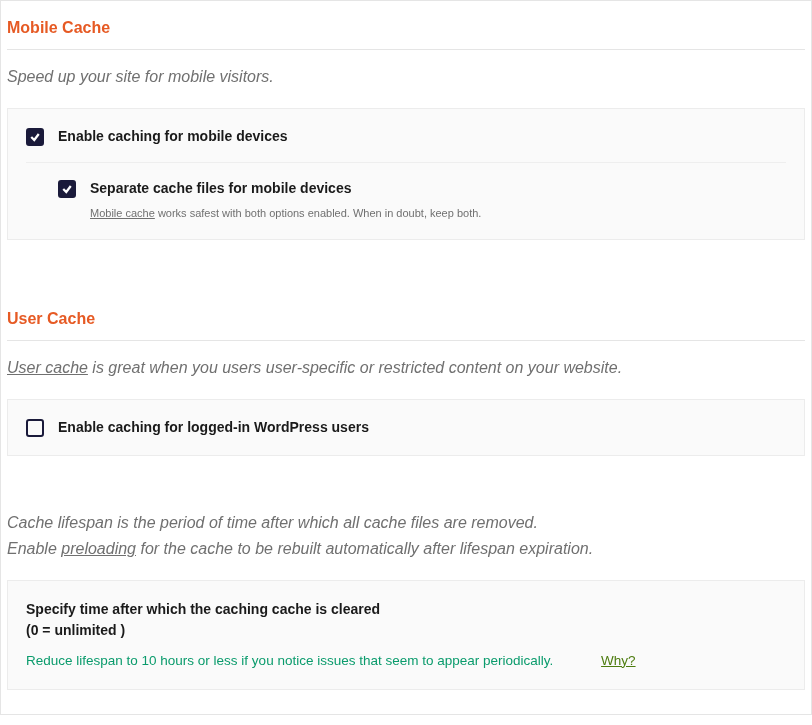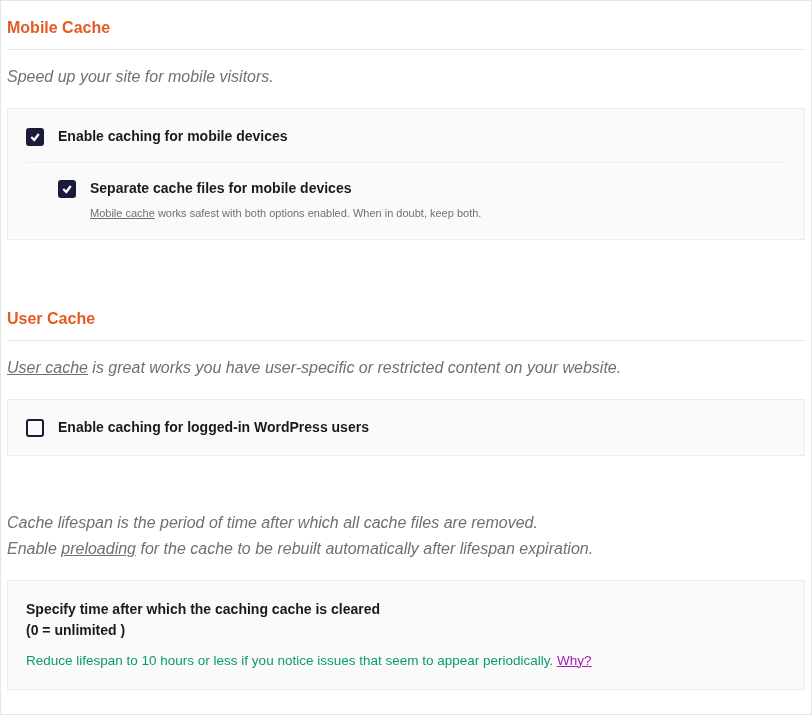--- a/index.html
+++ b/index.html
@@ -31,21 +31,22 @@
       font-size: 16px;
       padding: 2px 0 18px 0;
       line-height: 1.6;
       font-style: italic;
     }
     .section-desc a, .help-text a, .hint a {
       color: #707070;
       text-decoration: underline;
     }
     .hint a {
-      color: #a21caf;
+      color: #4d7c0f;
+      margin-left: 44px;
     }
     .panel {
       border: 1px solid #ececec;
       background: #fafafa;
       padding: 18px;
       margin-bottom: 24px;
     }
     .checkbox-row {
       display: flex;
       align-items: flex-start;
@@ -149,21 +150,21 @@
         </div>
       </div>
     </div>
   </div>
 
   <div class="spacer"></div>
 
   <div class="section">
     <div class="section-title">User Cache</div>
     <div class="section-desc">
-      <a href="#">User cache</a><span> is great works you have user-specific or restricted content on your website.</span>
+      <a href="#">User cache</a><span> is great when you users user-specific or restricted content on your website.</span>
     </div>
 
     <div class="panel">
       <div class="checkbox-row">
         <div class="checkbox-box">
           
         </div>
         <div class="checkbox-content">
           <div class="checkbox-label">Enable caching for logged-in WordPress users</div>
         </div>

